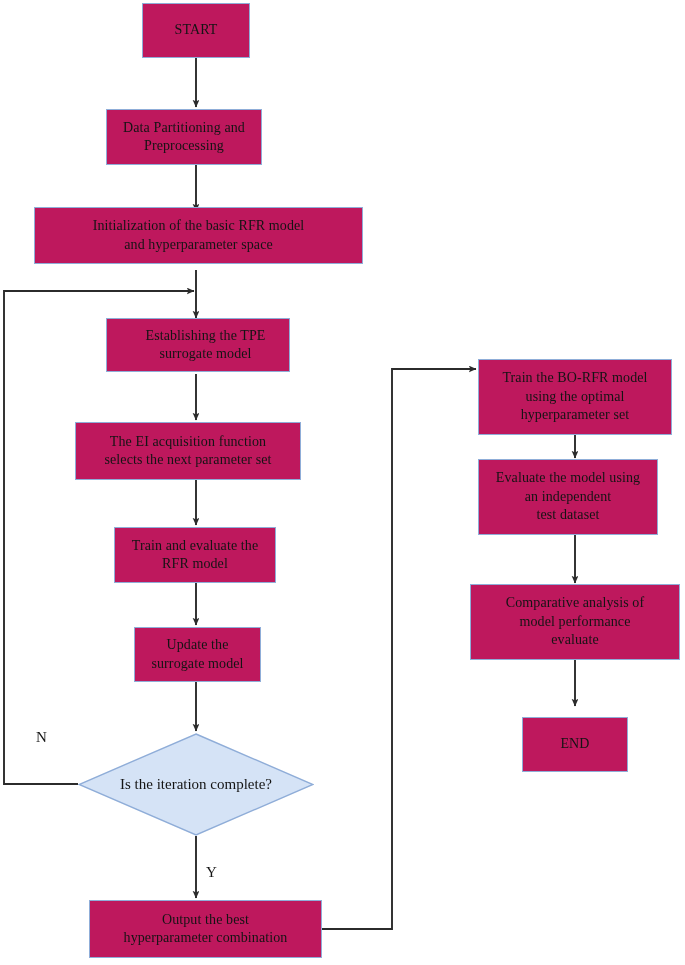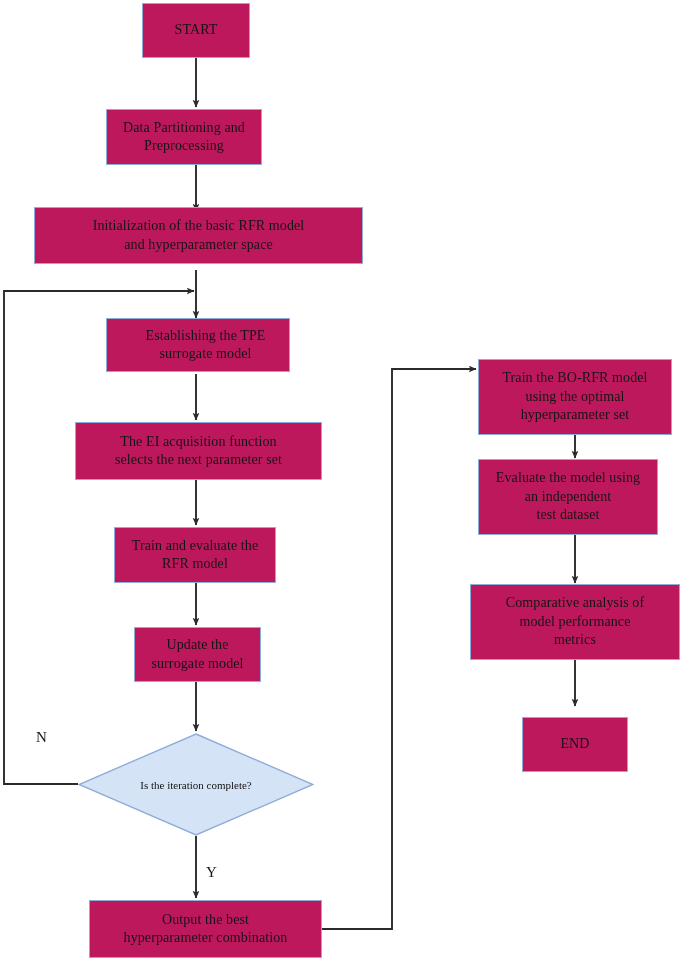--- a/index.html
+++ b/index.html
@@ -48,21 +48,21 @@
   }
   .diamond-label {
     position: absolute;
     left: 0;
     top: 0;
     width: 100%;
     height: 100%;
     display: flex;
     align-items: center;
     justify-content: center;
-    font-size: 11px;
+    font-size: 15px;
     color: #141414;
     text-align: center;
     pointer-events: none;
   }
   
   #edges {
     position: absolute;
     left: 0;
     top: 0;
     width: 685px;
@@ -122,21 +122,21 @@
 
   <div class="node" style="left:106px; top:109px; width:156px; height:56px;">Data Partitioning and
 Preprocessing</div>
 
   <div class="node" style="left:34px; top:207px; width:329px; height:57px;">Initialization of the basic RFR model
 and hyperparameter space</div>
 
   <div class="node" style="left:106px; top:318px; width:184px; height:54px;padding-left:19px;">Establishing the TPE
 surrogate model</div>
 
-  <div class="node" style="left:75px; top:422px; width:247px; height:58px;">The EI acquisition function
+  <div class="node" style="left:75px; top:422px; width:226px; height:58px;">The EI acquisition function
 selects the next parameter set</div>
 
   <div class="node" style="left:114px; top:527px; width:162px; height:56px;">Train and evaluate the
 RFR model</div>
 
   <div class="node" style="left:134px; top:627px; width:127px; height:55px;">Update the
 surrogate model</div>
 
   <div class="diamond-wrap" style="left:78px; top:733px; width:236px; height:103px;">
     <svg width="236" height="103" viewBox="0 0 236 103" xmlns="http://www.w3.org/2000/svg">
@@ -151,21 +151,21 @@
   <div class="node" style="left:478px; top:334px; width:194px; height:76px;margin-top:25px;">Train the BO-RFR model
 using the optimal
 hyperparameter set</div>
 
   <div class="node" style="left:478px; top:459px; width:180px; height:76px;">Evaluate the model using
 an independent
 test dataset</div>
 
   <div class="node" style="left:470px; top:584px; width:210px; height:76px;">Comparative analysis of
 model performance
-metrics</div>
+evaluate</div>
 
   <div class="node" style="left:522px; top:717px; width:106px; height:55px;">END</div>
 
   <div class="branch-label" style="left:36px; top:729px;">N</div>
 
   <div class="branch-label" style="left:206px; top:864px;">Y</div>
 
 </div>
 
 </body></html>

